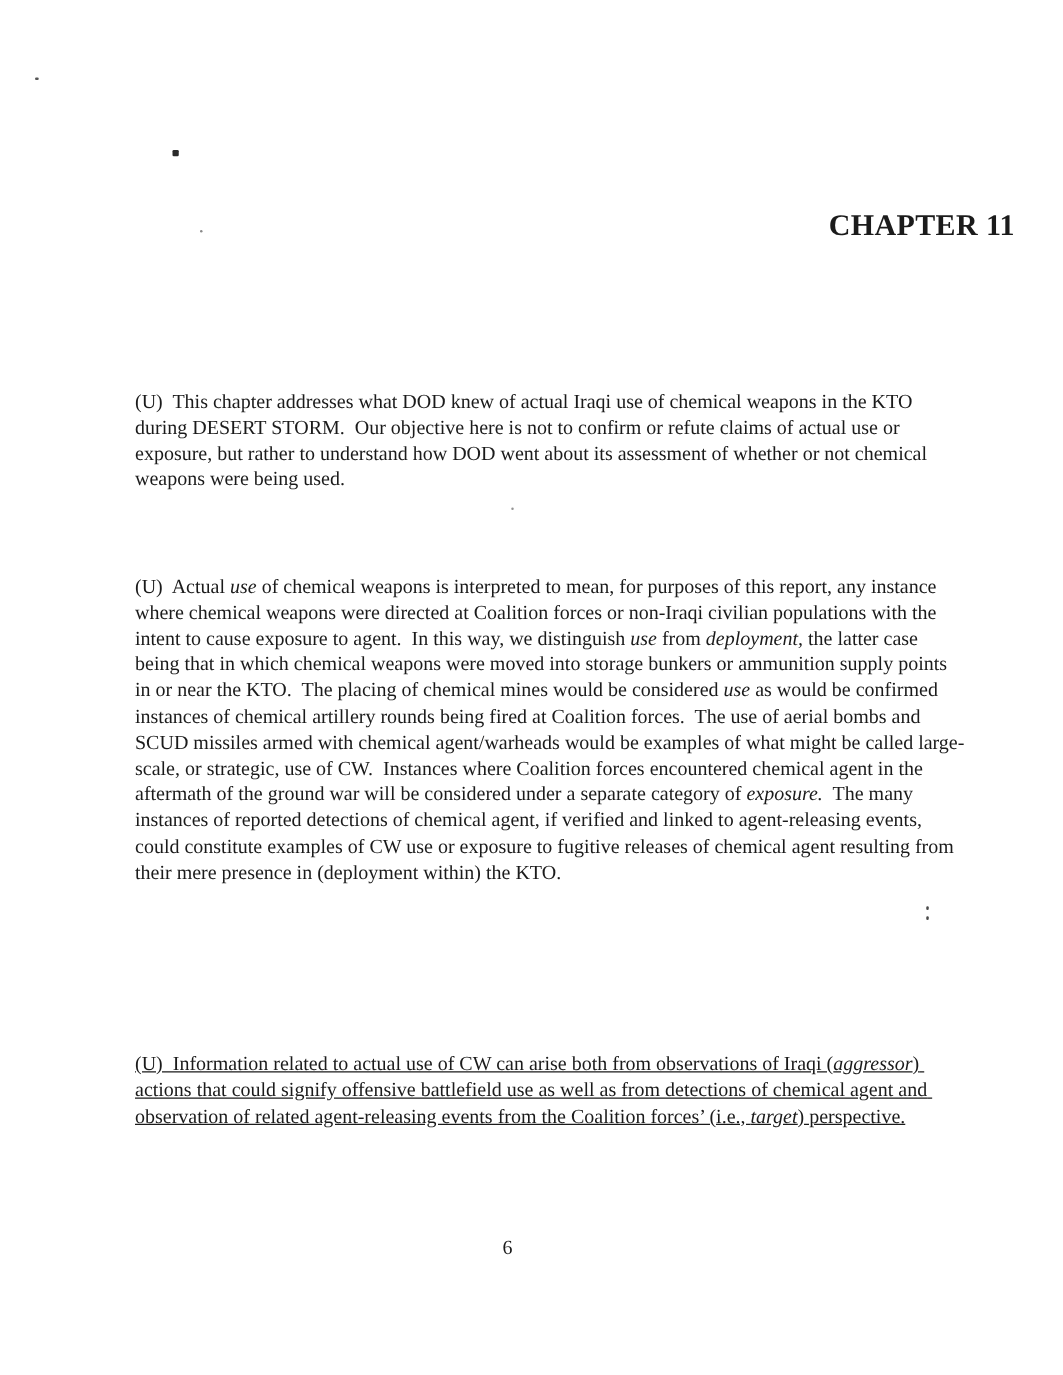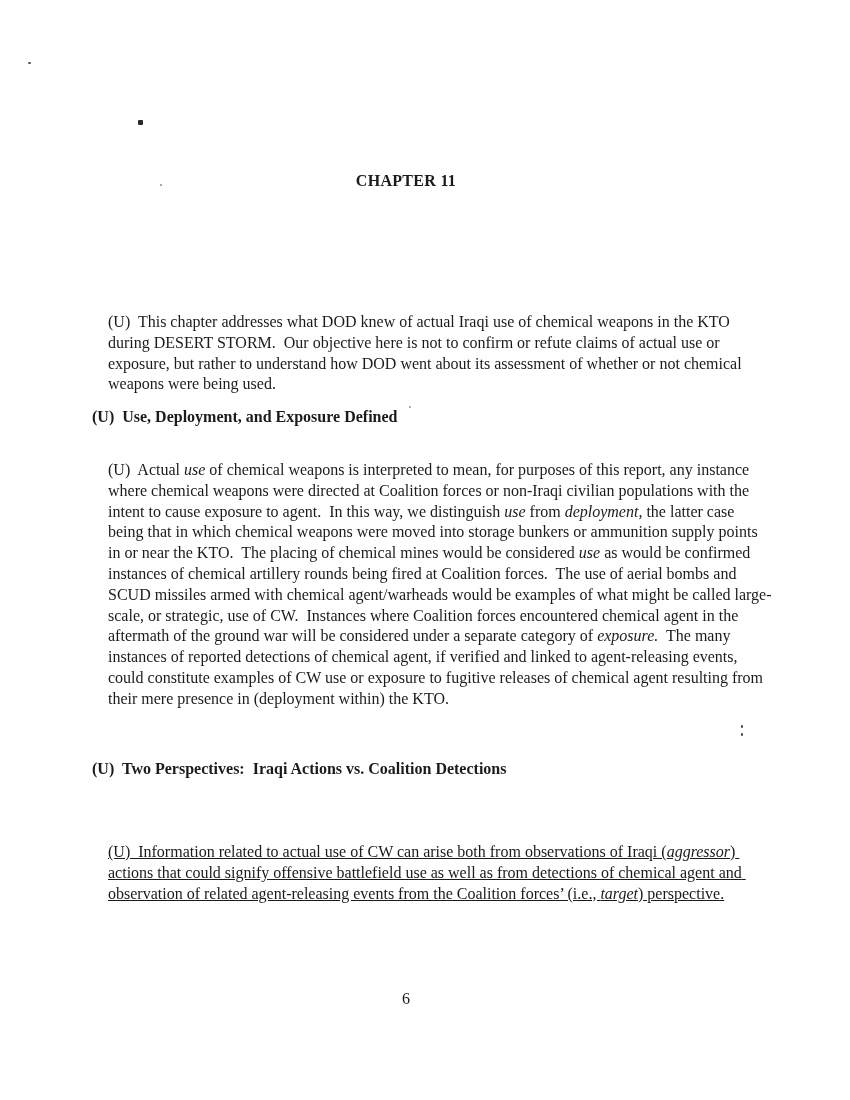--- a/index.html
+++ b/index.html
@@ -18,24 +18,25 @@
   }
   .centered-band {
     position: absolute;
     left: 0;
     width: 812px;
     text-align: center;
     margin: 0;
   }
   .chapter-title {
     top: 170px;
-    font-size: 16px;
+    font-size: 24px;
     line-height: 22px;
     font-weight: bold;
     letter-spacing: 0.3px;
+    text-align: right;
   }
   .chapter-subtitle {
     top: 206px;
     font-size: 19px;
     line-height: 24px;
     font-weight: bold;
     letter-spacing: 0.2px;
     white-space: pre-wrap;
   }
   .heading {
@@ -94,23 +95,21 @@
   <span class="artifact speck-d"></span>
   <span class="artifact colon-top"></span>
   <span class="artifact colon-bottom"></span>
 
   <div class="centered-band chapter-title">CHAPTER 11</div>
 
 
 
   <p class="para para-introduction"><span>(U)  This chapter addresses what DOD knew of actual Iraqi use of chemical weapons in the KTO during DESERT STORM.  Our objective here is not to confirm or refute claims of actual use or exposure, but rather to understand how DOD went about its assessment of whether or not chemical weapons were being used.</span></p>
 
-  <h3 class="heading heading-definitions">(U)  Use, Deployment, and Exposure Defined</h3>
 
   <p class="para para-definitions"><span>(U)  Actual </span><span class="it">use</span><span> of chemical weapons is interpreted to mean, for purposes of this report, any instance where chemical weapons were directed at Coalition forces or non-Iraqi civilian populations with the intent to cause exposure to agent.  In this way, we distinguish </span><span class="it">use</span><span> from </span><span class="it">deployment,</span><span> the latter case being that in which chemical weapons were moved into storage bunkers or ammunition supply points in or near the KTO.  The placing of chemical mines would be considered </span><span class="it">use</span><span> as would be confirmed instances of chemical artillery rounds being fired at Coalition forces.  The use of aerial bombs and SCUD missiles armed with chemical agent/warheads would be examples of what might be called large-scale, or strategic, use of CW.  Instances where Coalition forces encountered chemical agent in the aftermath of the ground war will be considered under a separate category of </span><span class="it">exposure.</span><span>  The many instances of reported detections of chemical agent, if verified and linked to agent-releasing events, could constitute examples of CW use or exposure to fugitive releases of chemical agent resulting from their mere presence in (deployment within) the KTO.</span></p>
 
-  <h3 class="heading heading-perspectives">(U)  Two Perspectives:  Iraqi Actions vs. Coalition Detections</h3>
 
   <p class="para para-perspectives"><span>(U)  Information related to actual use of CW can arise both from observations of Iraqi (</span><span class="it">aggressor</span><span>) actions that could signify offensive battlefield use as well as from detections of chemical agent and observation of related agent-releasing events from the Coalition forces’ (i.e., </span><span class="it">target</span><span>) perspective.</span></p>
 
   <div class="centered-band page-number">6</div>
 
 </div>
 
 </body></html>

